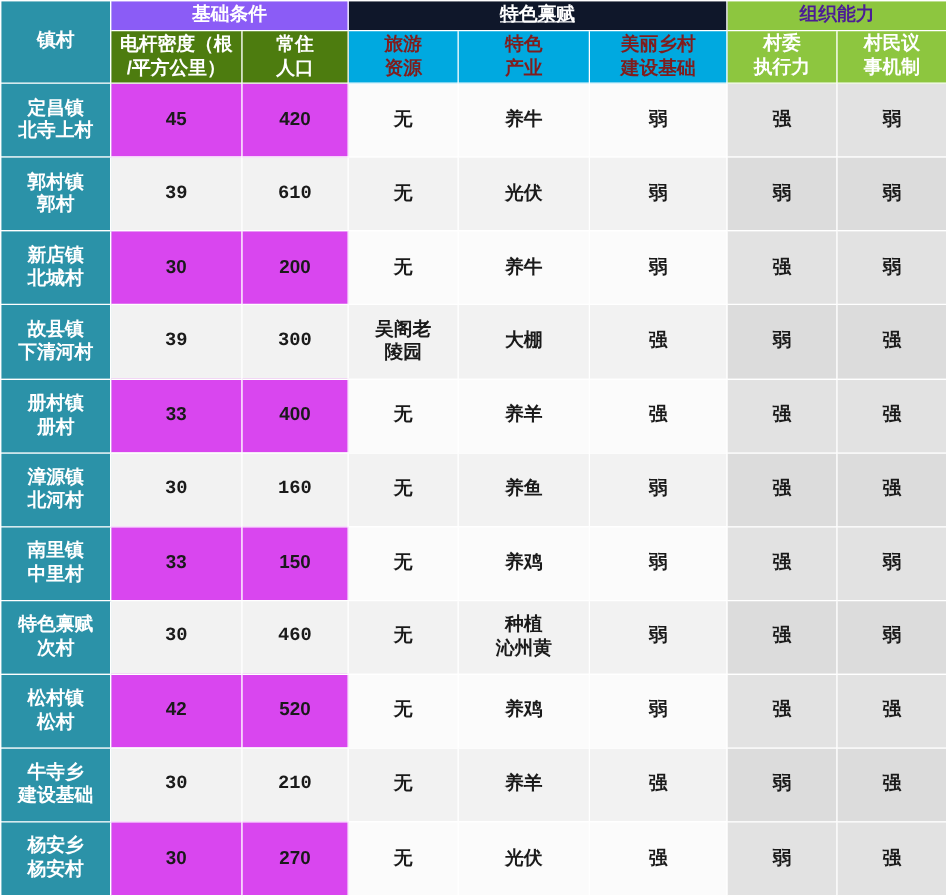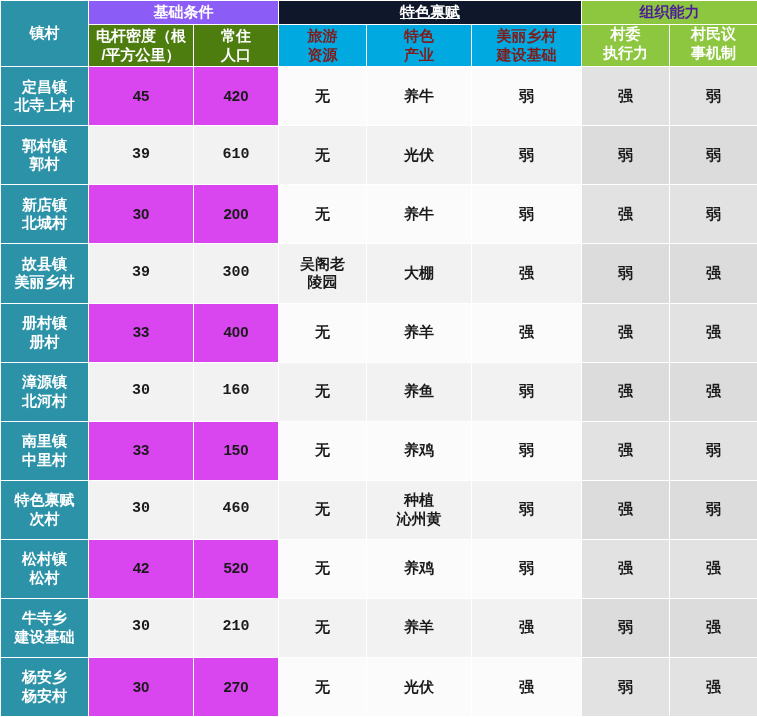--- a/index.html
+++ b/index.html
@@ -161,21 +161,21 @@
       <td class="cell-g1 nowrap-lines">30</td>
       <td class="cell-g1 nowrap-lines">200</td>
       <td class="cell-g2 nowrap-lines">无</td>
       <td class="cell-g2 nowrap-lines">养牛</td>
       <td class="cell-g2 nowrap-lines">弱</td>
       <td class="cell-g3 nowrap-lines">强</td>
       <td class="cell-g3 nowrap-lines">弱</td>
     </tr>
     <tr>
       <td class="village-cell nowrap-lines">故县镇
-美丽乡村</td>
+下清河村</td>
       <td class="cell-g1 alt nowrap-lines">39</td>
       <td class="cell-g1 alt nowrap-lines">300</td>
       <td class="cell-g2 alt nowrap-lines">吴阁老
 陵园</td>
       <td class="cell-g2 alt nowrap-lines">大棚</td>
       <td class="cell-g2 alt nowrap-lines">强</td>
       <td class="cell-g3 alt nowrap-lines">弱</td>
       <td class="cell-g3 alt nowrap-lines">强</td>
     </tr>
     <tr>

